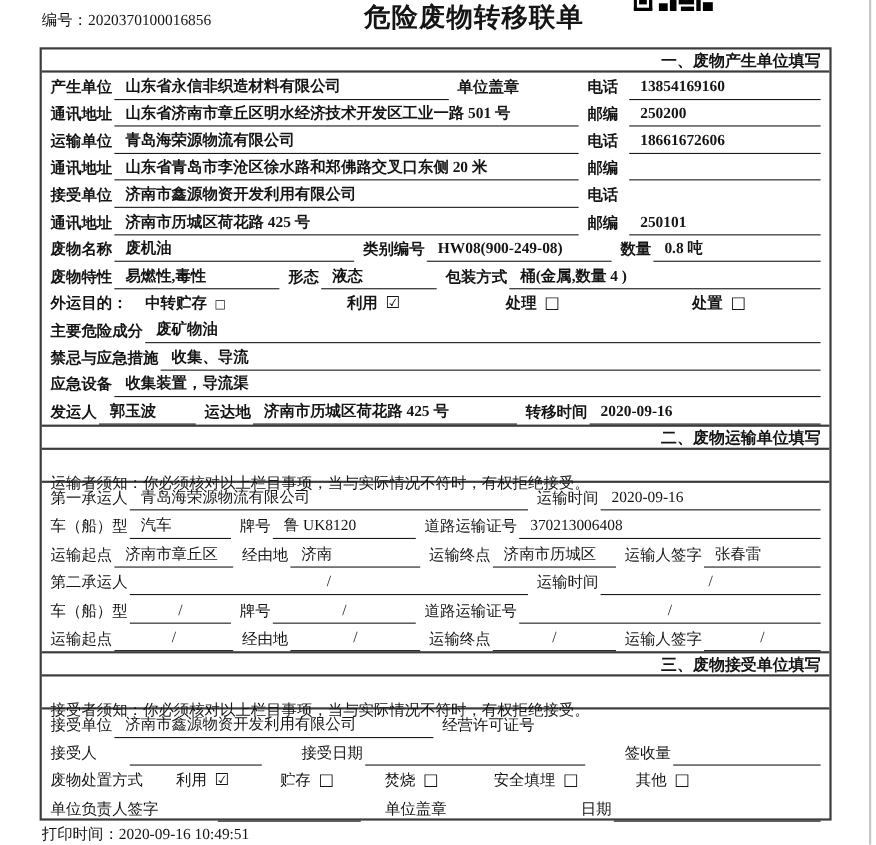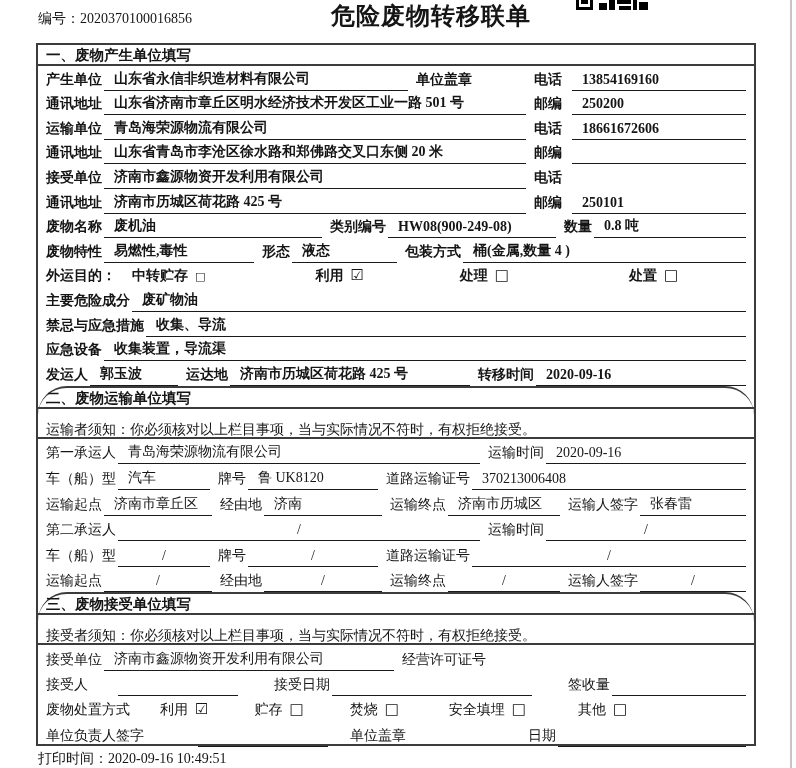--- a/index.html
+++ b/index.html
@@ -9,23 +9,23 @@
     background: #ffffff; color: #151515;
     font-family: "Liberation Serif", "DejaVu Serif", "DejaVu Sans", serif;
     font-size: 14px;
   }
   .serial { position: absolute; left: 38px; top: 10px; white-space: nowrap; }
   .doc-title { position: absolute; left: 331px; top: 0px; font-size: 24px; font-weight: bold; letter-spacing: 1px; white-space: nowrap; }
   .qr { position: absolute; left: 576px; top: 0; }
   .scan-edge { position: absolute; left: 790px; top: 0; width: 2px; height: 768px; background: #c6c6c6; }
 
   .form { position: absolute; left: 36px; top: 43px; width: 720px; height: 703px; border: 2px solid #3c3c3c; background: #fff; }
-  .sec + .sec { border-top: 2px solid #3c3c3c; border-radius: 29px; }
-  .sec-title { font-weight: bold; font-size: 14.5px; height: 21px; padding: 1px 8px 0; border-bottom: 2px solid #3c3c3c; }
-  .notice { height: 30px; padding: 12px 8px 0; border-bottom: 2px solid #3c3c3c; }
+  .sec + .sec { border-top: 2px solid #3c3c3c; }
+  .sec-title { font-weight: bold; font-size: 14.5px; height: 21px; padding: 1px 8px 0; border-bottom: 2px solid #3c3c3c; text-align: right; }
+  .notice { height: 30px; padding: 22px 8px 0; border-bottom: 2px solid #3c3c3c; }
 
   .row { display: flex; align-items: flex-end; padding: 0 8px; }
   .s1 .row { height: 24.6px; font-weight: bold; }
   .s2 .row { height: 25.6px; }
   .s3 .row { height: 25.4px; }
 
   .lbl { white-space: nowrap; flex-shrink: 0; padding: 0 2px 2px 0; }
   .val { border-bottom: 1px solid #1a1a1a; padding: 0 4px 2px 10px; white-space: nowrap; min-height: 18px; flex-shrink: 0; overflow: hidden; }
   .grow { flex: 1 1 auto; min-width: 0; }
   .mr8 { margin-right: 8px; }

